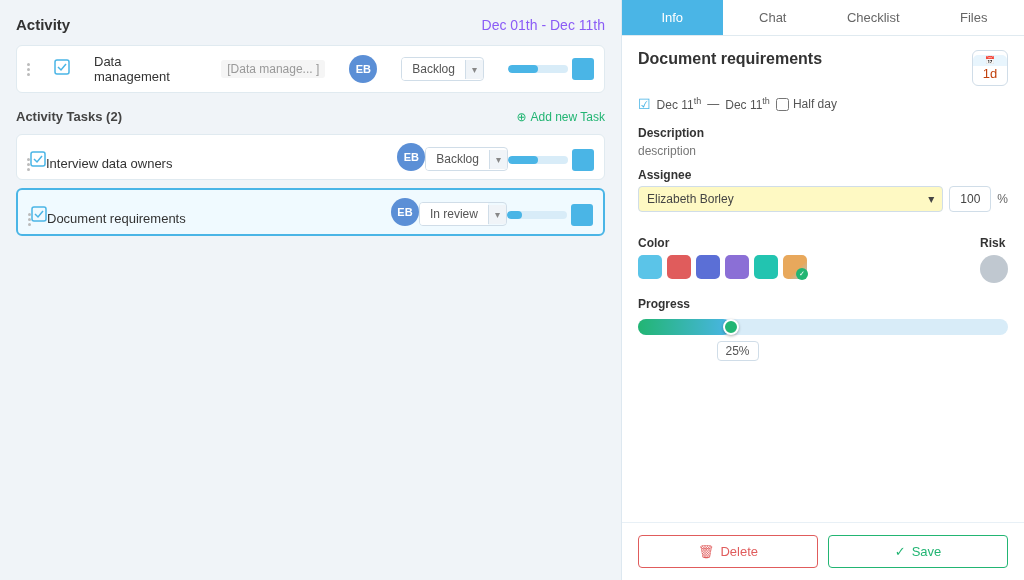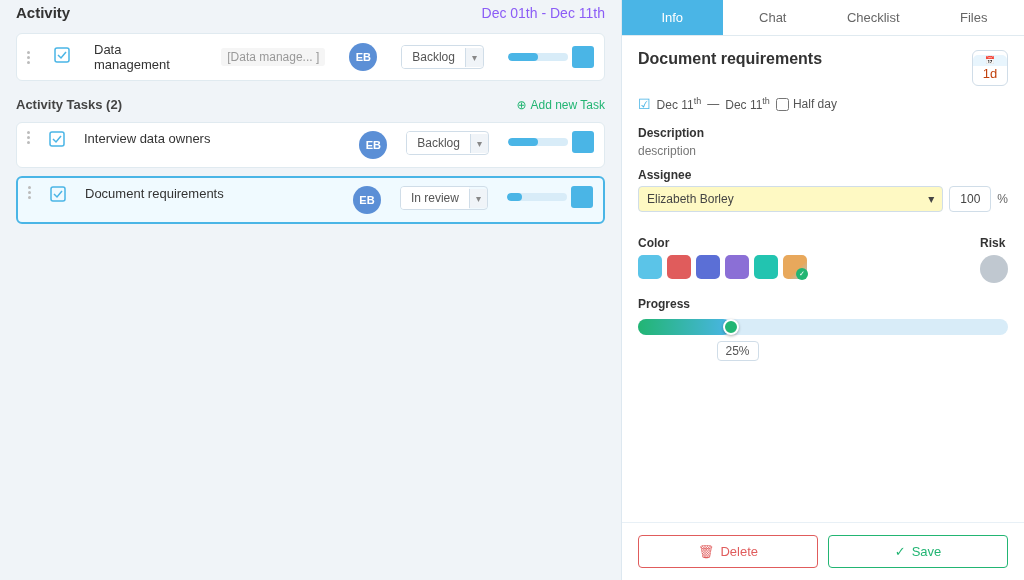--- a/index.html
+++ b/index.html
@@ -1,19 +1,19 @@
 <!DOCTYPE html>
 <html><head>
   <meta charset="utf-8">
   <style>
     * { box-sizing: border-box; margin: 0; padding: 0; }
     body { font-family: -apple-system, BlinkMacSystemFont, 'Segoe UI', sans-serif; font-size: 13px; background: #f0f4f8; display: flex; width: 1024px; height: 580px; overflow: hidden; }
 
     
-    .left-panel { flex: 1; background: #f0f4f8; padding: 4px 16px; overflow-y: auto; }
+    .left-panel { flex: 1; background: #f0f4f8; padding: 16px 16px; overflow-y: auto; }
 
     .activity-header { display: flex; justify-content: space-between; align-items: center; margin-bottom: 12px; }
     .activity-title { font-size: 15px; font-weight: 600; color: #333; }
     .date-range { font-size: 14px; color: #8b5cf6; }
 
     
     .activity-row { background: #fff; border: 1px solid #e0eaf0; border-radius: 6px; padding: 8px 10px; display: flex; align-items: center; gap: 24px; margin-bottom: 16px; }
     .drag-handle { color: #bbb; cursor: grab; display: flex; flex-direction: column; gap: 2px; }
     .drag-handle span { display: block; width: 3px; height: 3px; background: #bbb; border-radius: 50%; }
     .task-icon { color: #4ab5e6; font-size: 16px; }
@@ -31,21 +31,21 @@
     .progress-track-sm { width: 60px; height: 8px; background: #d8ecf8; border-radius: 4px; overflow: hidden; }
     .progress-fill-sm { height: 100%; background: #4ab5e6; border-radius: 4px; }
     .progress-end-btn { width: 22px; height: 22px; background: #4ab5e6; border-radius: 3px; cursor: pointer; }
 
     
     .tasks-section { }
     .tasks-header { display: flex; justify-content: space-between; align-items: center; margin-bottom: 10px; }
     .tasks-title { font-size: 13px; font-weight: 600; color: #444; }
     .add-task-btn { color: #22b573; font-size: 12px; cursor: pointer; display: flex; align-items: center; gap: 4px; }
 
-    .task-row { background: #fff; border: 1px solid #e0eaf0; border-radius: 6px; padding: 8px 10px; display: flex; align-items: flex-start; gap: 19px; margin-bottom: 8px; }
+    .task-row { background: #fff; border: 1px solid #e0eaf0; border-radius: 6px; padding: 8px 10px; display: flex; align-items: flex-end; gap: 0; margin-bottom: 8px; }
     .task-row.selected { border: 2px solid #4ab5e6; background: #f0faff; }
 
     
     .right-panel { width: 403px; background: #fff; border-left: 1px solid #dde8f0; display: flex; flex-direction: column; }
 
     .panel-tabs { display: flex; border-bottom: 1px solid #e0eaf0; }
     .panel-tab { flex: 1; padding: 10px 0; text-align: center; font-size: 13px; color: #666; cursor: pointer; border: none; background: none; }
     .panel-tab.active { background: #4ab5e6; color: #fff; }
 
     .panel-content { flex: 1; padding: 14px 16px; overflow-y: auto; }

